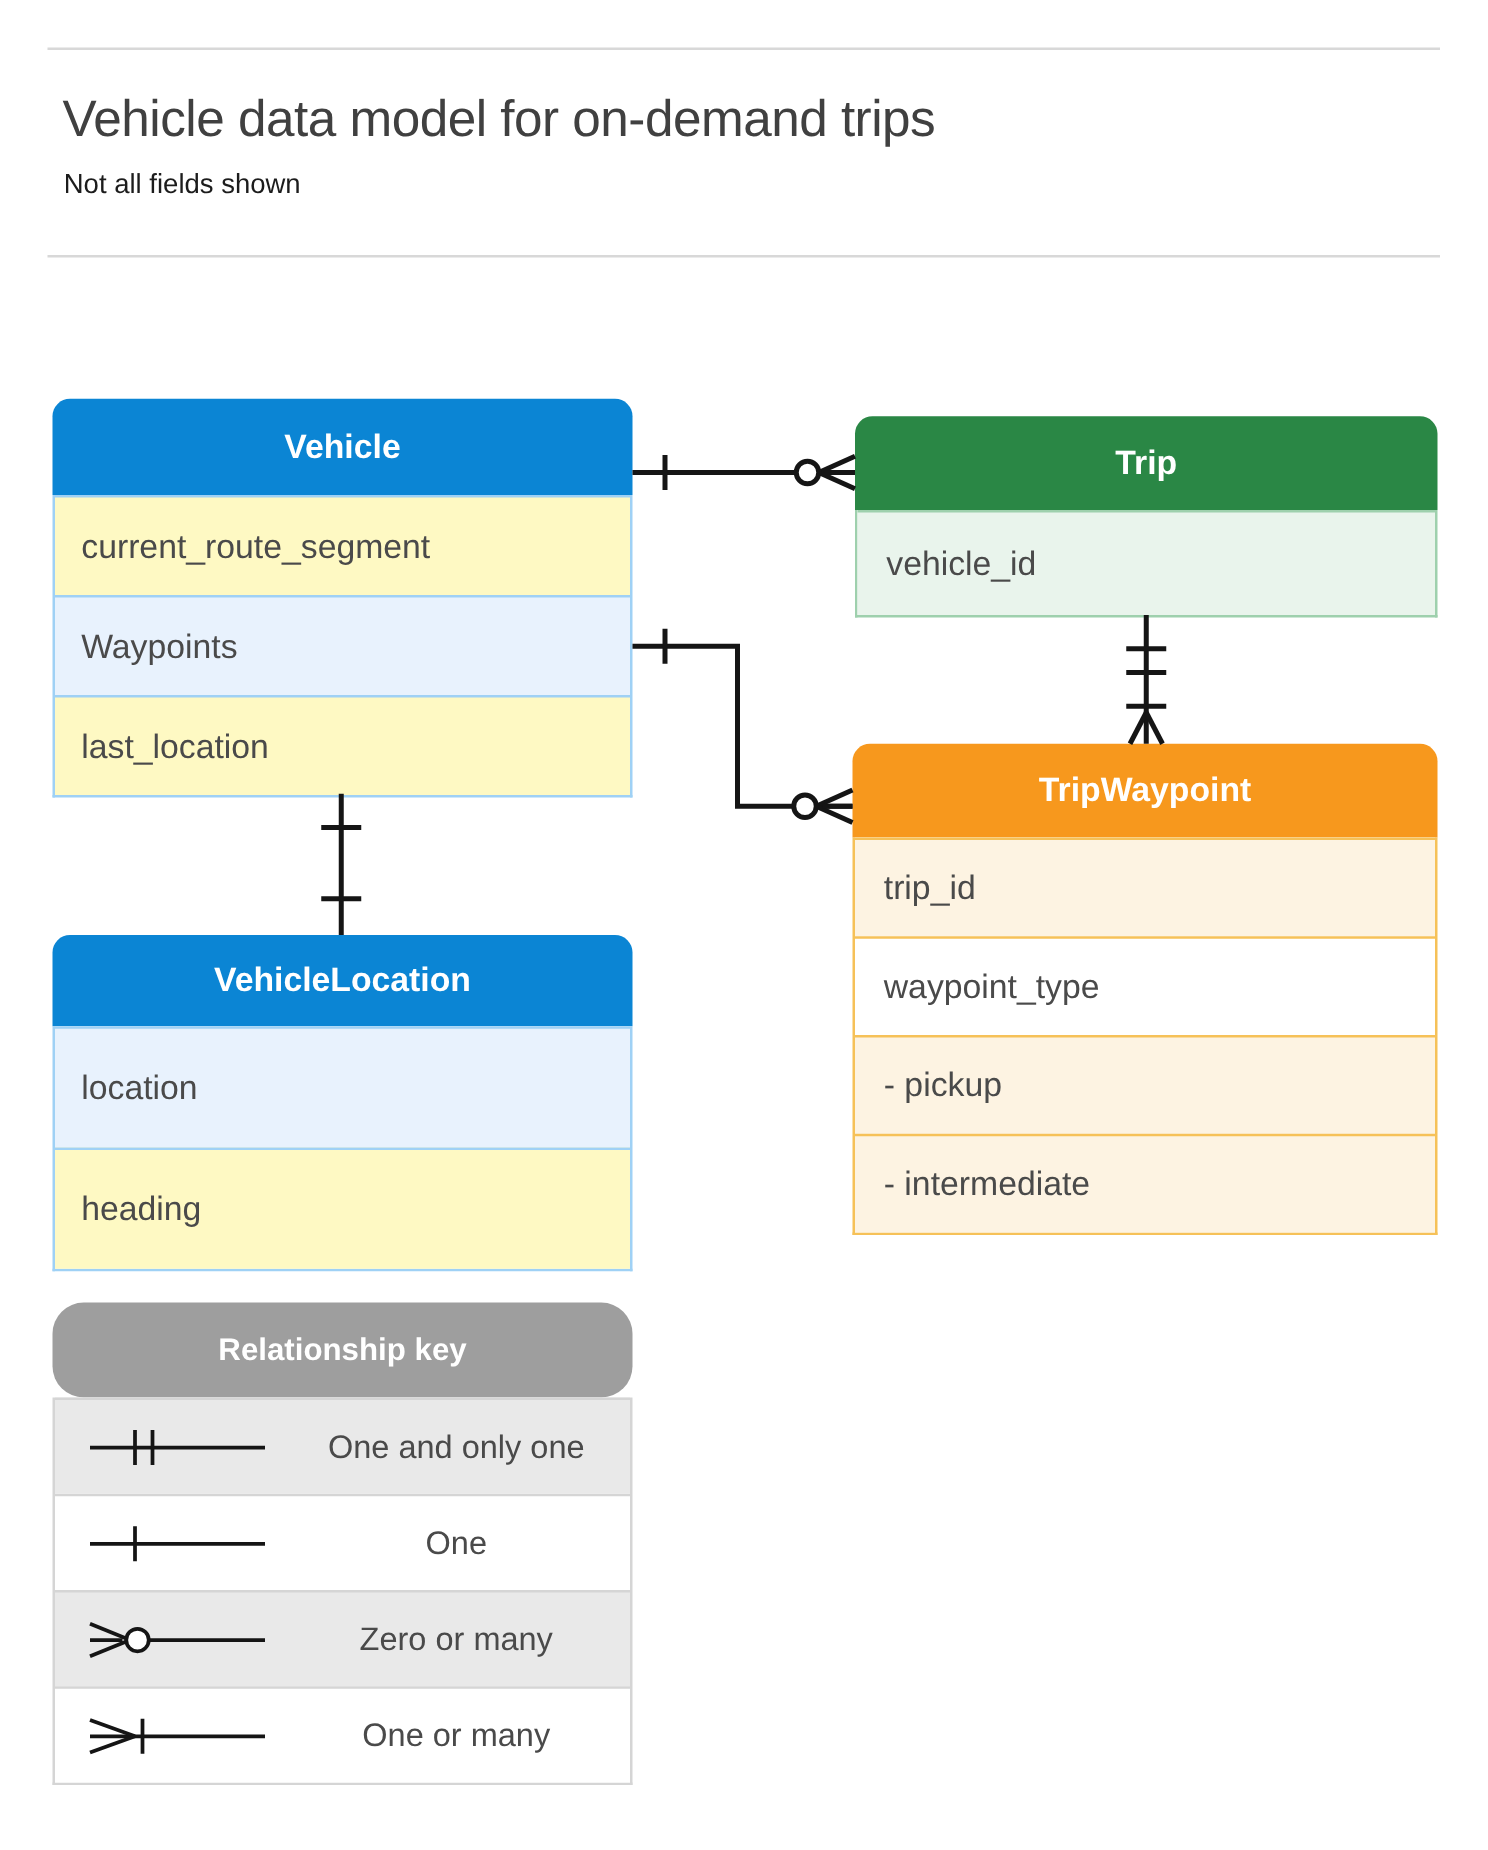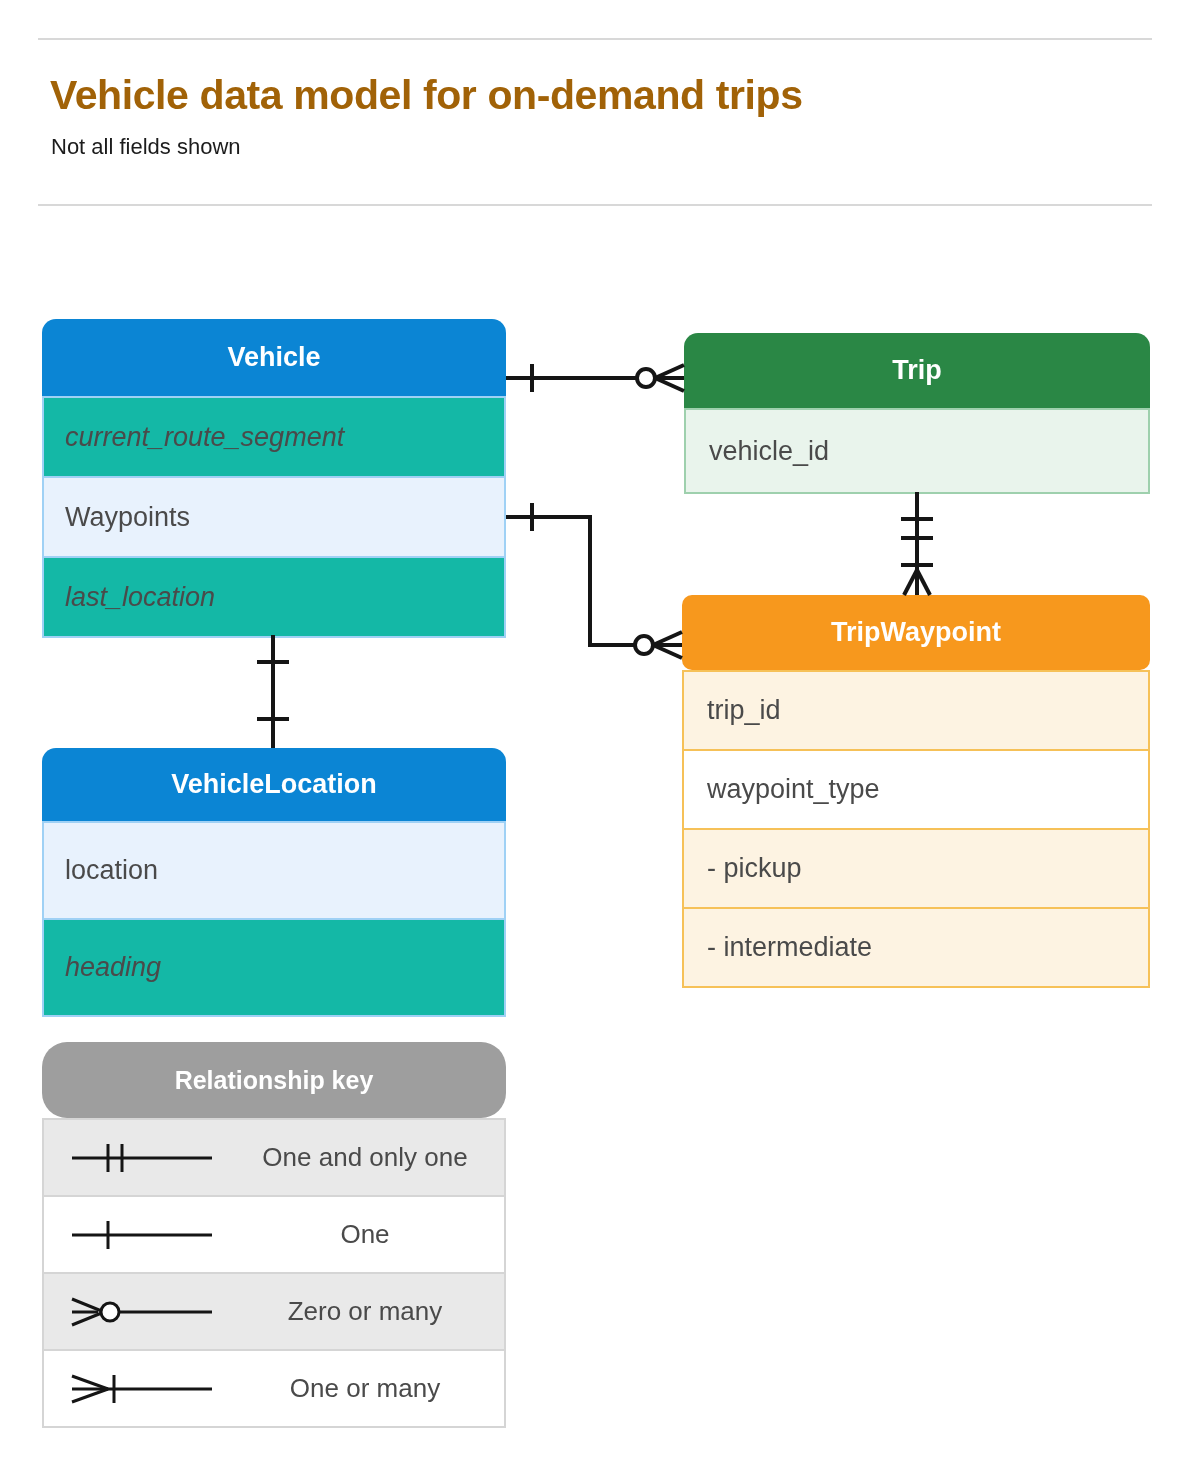--- a/index.html
+++ b/index.html
@@ -11,21 +11,21 @@
   }
   .page { position: relative; width: 1190px; height: 1480px; }
 
   
   .rule { position: absolute; left: 38px; width: 1114px; height: 2px; background: #d8d8d8; }
   .rule-top { top: 38px; }
   .rule-bottom { top: 204px; }
 
   .page-title {
     position: absolute; left: 50px; top: 72px;
-    font-size: 41px; font-weight: 700; color: #a16207;
+    font-size: 41px; font-weight: 400; color: #404040;
     letter-spacing: -0.4px; white-space: nowrap; text-align: center;
   }
   .page-subtitle {
     position: absolute; left: 51px; top: 134px;
     font-size: 22px; font-weight: 400; color: #1c1c1c; white-space: nowrap;
   }
 
   
   .entity { position: absolute; }
   .entity .hdr {
@@ -40,21 +40,21 @@
     color: #4a4a4a; font-weight: 400;
     border-top-style: solid; border-top-width: 2px;
   }
   .entity .row span { display: block; }
 
   
   .t-blue .hdr { background: #0b85d4; }
   .t-blue .rows { border-color: #9fd1f5; }
   .t-blue .row { border-top-color: #9fd1f5; }
   .t-blue .row.alt { background: #e8f2fd; }
-  .t-blue .row.plain { background: #14b8a6; font-style: italic; }
+  .t-blue .row.plain { background: #fef9c3; }
 
   
   .t-green .hdr { background: #2a8745; }
   .t-green .rows { border-color: #9ed0ad; }
   .t-green .row { border-top-color: #9ed0ad; }
   .t-green .row.alt { background: #e9f4ec; }
 
   
   .t-orange .hdr { background: #f7981d; }
   .t-orange .rows { border-color: #f6c158; }
@@ -76,21 +76,21 @@
 
   #entity-vehicle-location { left: 42px; top: 748px; width: 464px; }
   #entity-vehicle-location .hdr { height: 73px; font-size: 27px; }
   #entity-vehicle-location .row { height: 97px; padding-left: 21px; font-size: 27px; }
 
   #entity-trip { left: 684px; top: 333px; width: 466px; }
   #entity-trip .hdr { height: 75px; font-size: 27px; }
   #entity-trip .row { height: 84px; padding-left: 23px; font-size: 27px; }
 
   #entity-trip-waypoint { left: 682px; top: 595px; width: 468px; }
-  #entity-trip-waypoint .hdr { height: 75px; font-size: 27px; border-radius: 10px; }
+  #entity-trip-waypoint .hdr { height: 75px; font-size: 27px; }
   #entity-trip-waypoint .row { height: 79px; padding-left: 23px; font-size: 27px; }
 
   #legend { left: 42px; top: 1042px; width: 464px; }
   #legend .hdr { height: 76px; font-size: 25px; }
   #legend .row { height: 77px; font-size: 26px; padding: 0; }
   #legend .sym { width: 196px; flex: none; display: flex; align-items: center; justify-content: center; }
   #legend .lbl { flex: 1; text-align: center; padding-right: 14px; white-space: nowrap; }
 
   
   #connectors { position: absolute; left: 0; top: 0; width: 1190px; height: 1480px; pointer-events: none; }

